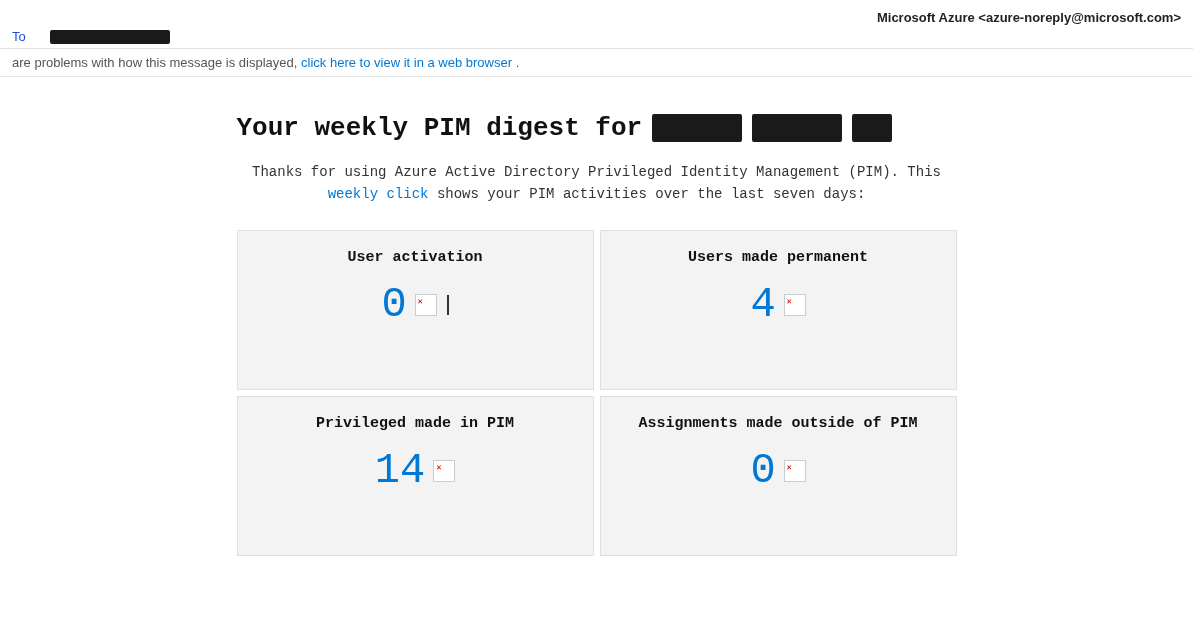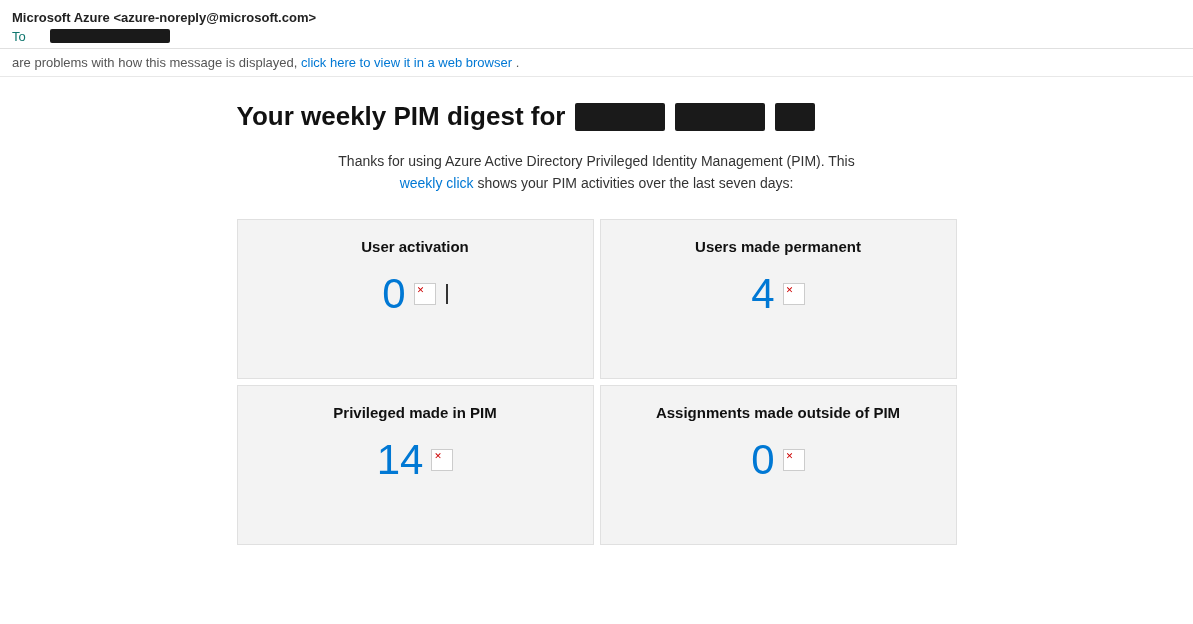--- a/index.html
+++ b/index.html
@@ -20,27 +20,28 @@
     .email-header {
       padding: 10px 12px 4px 12px;
       border-bottom: 1px solid #e0e0e0;
     }
 
     .sender-line {
       font-size: 13px;
       color: #222;
       font-weight: 600;
       margin-bottom: 4px;
+      text-align: right;
     }
 
     .to-line {
       font-size: 13px;
-      color: #0f766e;
+      color: #1d4ed8;
       display: flex;
-      align-items: flex-start;
+      align-items: center;
       gap: 24px;
     }
 
     .redacted-bar {
       display: inline-block;
       background: #1a1a1a;
       height: 14px;
       border-radius: 2px;
     }
 
@@ -55,21 +56,22 @@
       color: #0078d4;
       text-decoration: none;
     }
 
     .email-body {
       padding: 20px 12px;
     }
 
     .content-area {
       max-width: 720px;
-      margin: 4px auto;
+      margin: 16px auto;
+      font-family: Liberation Mono, monospace;
     }
 
     .digest-title {
       font-size: 26px;
       font-weight: bold;
       color: #111;
       margin-bottom: 18px;
       display: flex;
       align-items: center;
       gap: 10px;

